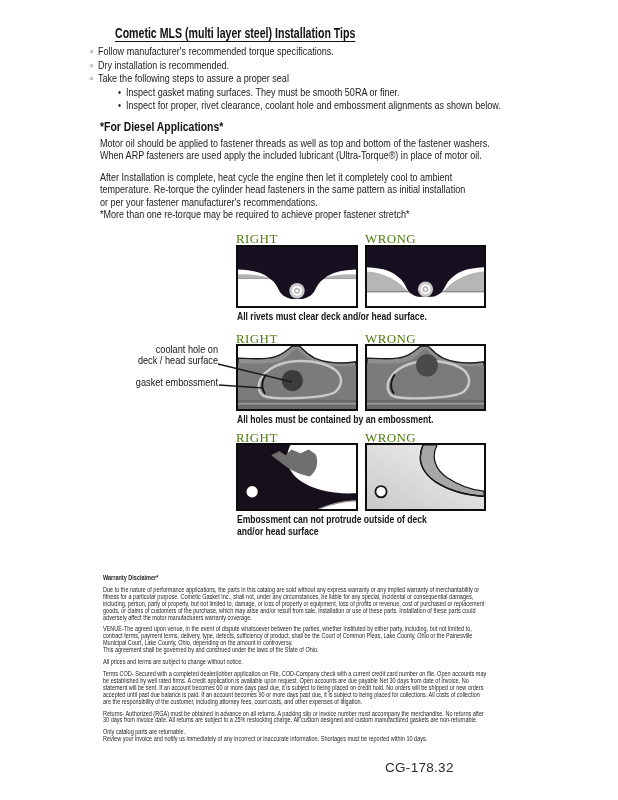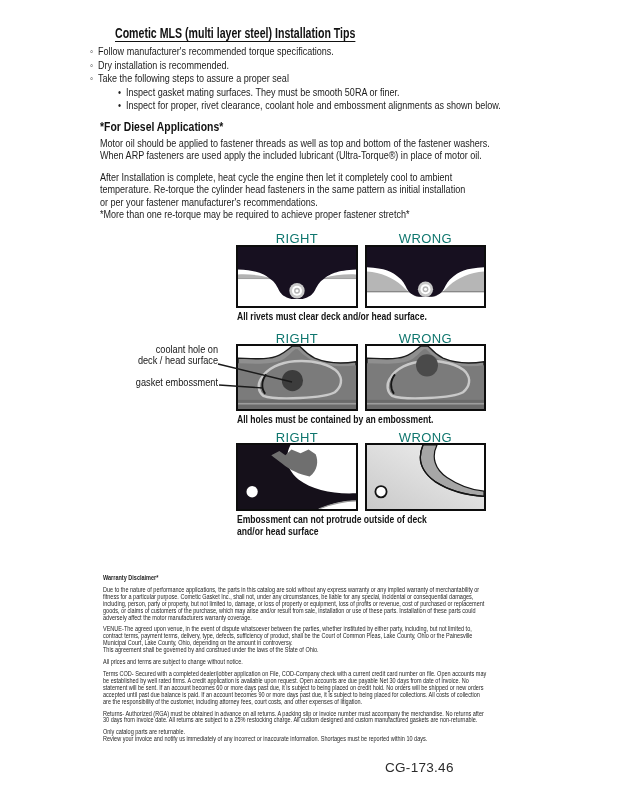--- a/index.html
+++ b/index.html
@@ -18,22 +18,22 @@
   .tip, .subtip { white-space:nowrap; }
   .subtip { padding-left:35px; }
   .marker { display:inline-block; width:10px; }
   .marker.o::before { content:"◦"; font-size:11px; }
   .marker.d::before { content:"•"; font-size:11px; }
   .diesel-h { position:absolute; left:100px; top:119px; font-size:13px; font-weight:bold;
     white-space:nowrap; transform:scaleX(0.8); transform-origin:0 0; color:#111; }
   .bodypara { position:absolute; left:100px; width:600px; font-size:11.3px; line-height:12.3px;
     white-space:pre-line; transform:scaleX(0.8); transform-origin:0 0; }
   .p1 { top:137px; } .p2 { top:171px; } .pnote { top:208px; }
-  .dlabel { position:absolute; font-size:13px; letter-spacing:0.4px; text-align:center;
-    color:#0f766e; font-weight:400; }
+  .dlabel { position:absolute; font-size:13px; letter-spacing:0.4px; 
+    color:#4d7c0f; font-weight:400;font-family:Liberation Serif, serif; }
   .dbox { position:absolute; border:2.5px solid #0d0d0d; background:#fff; box-sizing:border-box; }
   .dbox svg { display:block; width:100%; height:100%; }
   .dcaption { position:absolute; font-size:11px; font-weight:bold; color:#141414;
     white-space:pre-line; line-height:11.6px; transform:scaleX(0.78); transform-origin:0 0; }
   .ann { position:absolute; left:100px; width:118px; text-align:right; font-size:10.8px;
     line-height:11.4px; white-space:pre-line; transform:scaleX(0.85); transform-origin:100% 0;
     color:#161616; }
   .ann1 { top:344px; } .ann2 { top:377px; }
   .annlines { position:absolute; left:214px; top:341px; width:100px; height:55px; z-index:5; }
   .legal { position:absolute; left:103px; top:575px; width:520px; font-size:6.5px;
@@ -176,15 +176,15 @@
 be established by well rated firms.  A credit application is available upon request.  Open accounts are due payable Net 30 days from date of invoice.  No
 statement will be sent.  If an account becomes 60 or more days past due, it is subject to being placed on credit hold.  No orders will be shipped or new orders
 accepted until past due balance is paid.  If an account becomes 90 or more days past due, it is subject to being placed for collections.  All costs of collection
 are the responsibility of the customer, including attorney fees, court costs, and other expenses of litigation.</p>
     <p>Returns- Authorized (RGA) must be obtained in advance on all returns.  A packing slip or invoice number must accompany the merchandise.  No returns after
 30 days from invoice date.  All returns are subject to a 25% restocking charge.  All custom designed and custom manufactured gaskets are non-returnable.</p>
     <p>Only catalog parts are returnable.
 Review your invoice and notify us immediately of any incorrect or inaccurate information.  Shortages must be reported within 10 days.</p>
   </div>
 
-  <div class="pagecode">CG-173.46</div>
+  <div class="pagecode">CG-178.32</div>
 
 </div>
 
 </body></html>

